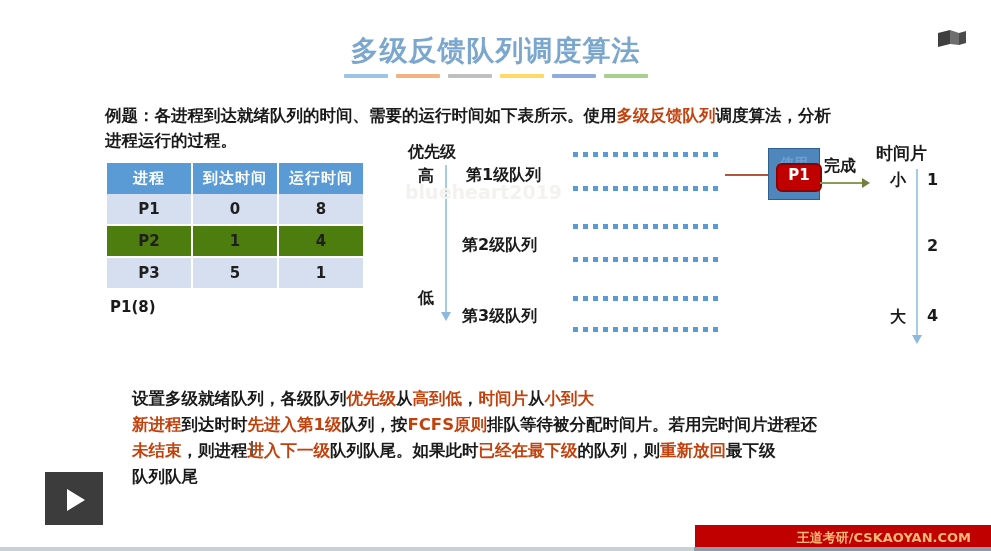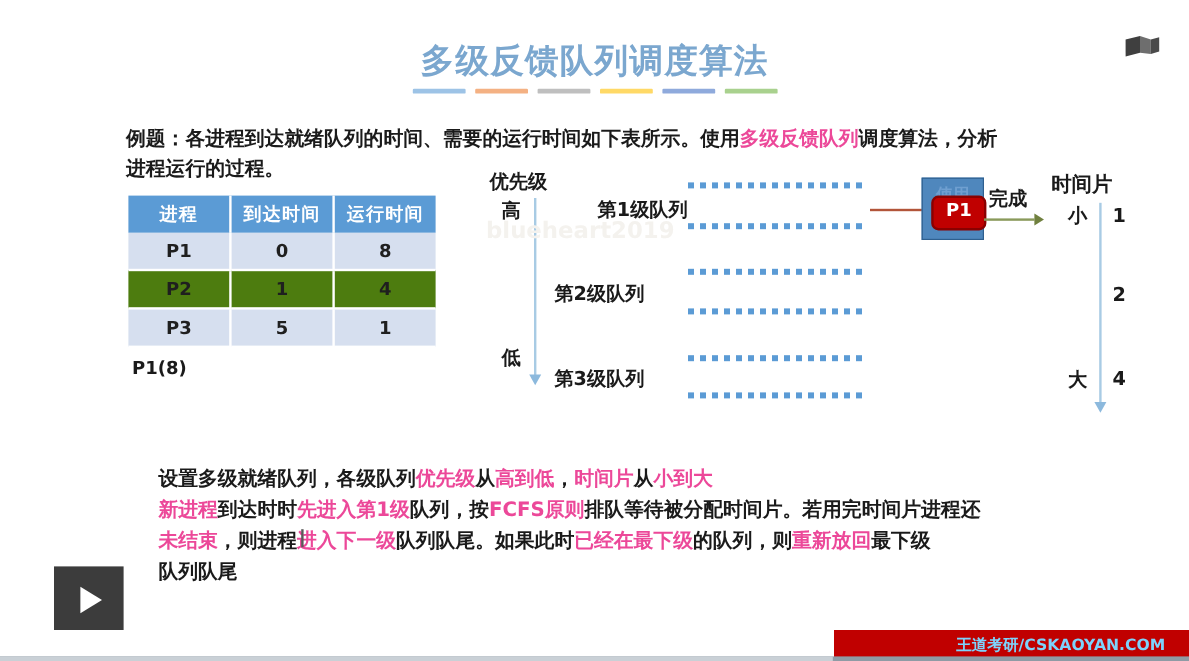--- a/index.html
+++ b/index.html
@@ -75,21 +75,21 @@
   .prompt {
     position: absolute;
     left: 105px; top: 103px;
     width: 840px;
     font-size: 16.5px;
     line-height: 25px;
     color: #1a1a1a;
     font-family: "DejaVu Sans", sans-serif;
     font-weight: 600;
   }
-  .red { color: #ec4899; }
+  .red { color: #c2410c; }
 
   
   .proc-table {
     position: absolute;
     left: 107px; top: 163px;
     border-collapse: collapse;
     font-family: "DejaVu Sans", sans-serif;
     font-size: 15px;
   }
   .proc-table th {
@@ -162,21 +162,21 @@
   }
 
   
   .q-label {
     position: absolute;
     font-size: 16px;
     font-family: "DejaVu Sans", sans-serif;
     font-weight: 600;
     white-space: nowrap;
   }
-  .q-label.q1 { left: 466px; top: 165px; margin-left: 32px; }
+  .q-label.q1 { left: 466px; top: 165px; }
   .q-label.q2 { left: 462px; top: 235px; }
   .q-label.q3 { left: 462px; top: 306px; }
 
   
   .qline {
     position: absolute;
     height: 5px;
     background-image: repeating-linear-gradient(to right,
       #5b9bd5 0px, #5b9bd5 5px, transparent 5px, transparent 10px);
   }
@@ -334,21 +334,21 @@
   
   .bottom-bar {
     position: absolute;
     left: 0; bottom: 0;
     width: 991px; height: 26px;
     background: #c00000;
   }
   .bottom-bar .site {
     position: absolute;
     right: 20px; top: 4px;
-    color: #7dd3fc;
+    color: #fdba74;
     font-size: 13px;
     font-family: "DejaVu Sans", sans-serif;
     font-weight: 600;
   }
   .bottom-bar .seg-grey {
     position: absolute;
     left: 0; top: 0;
     width: 695px; height: 26px;
     background: #ffffff;
   }

